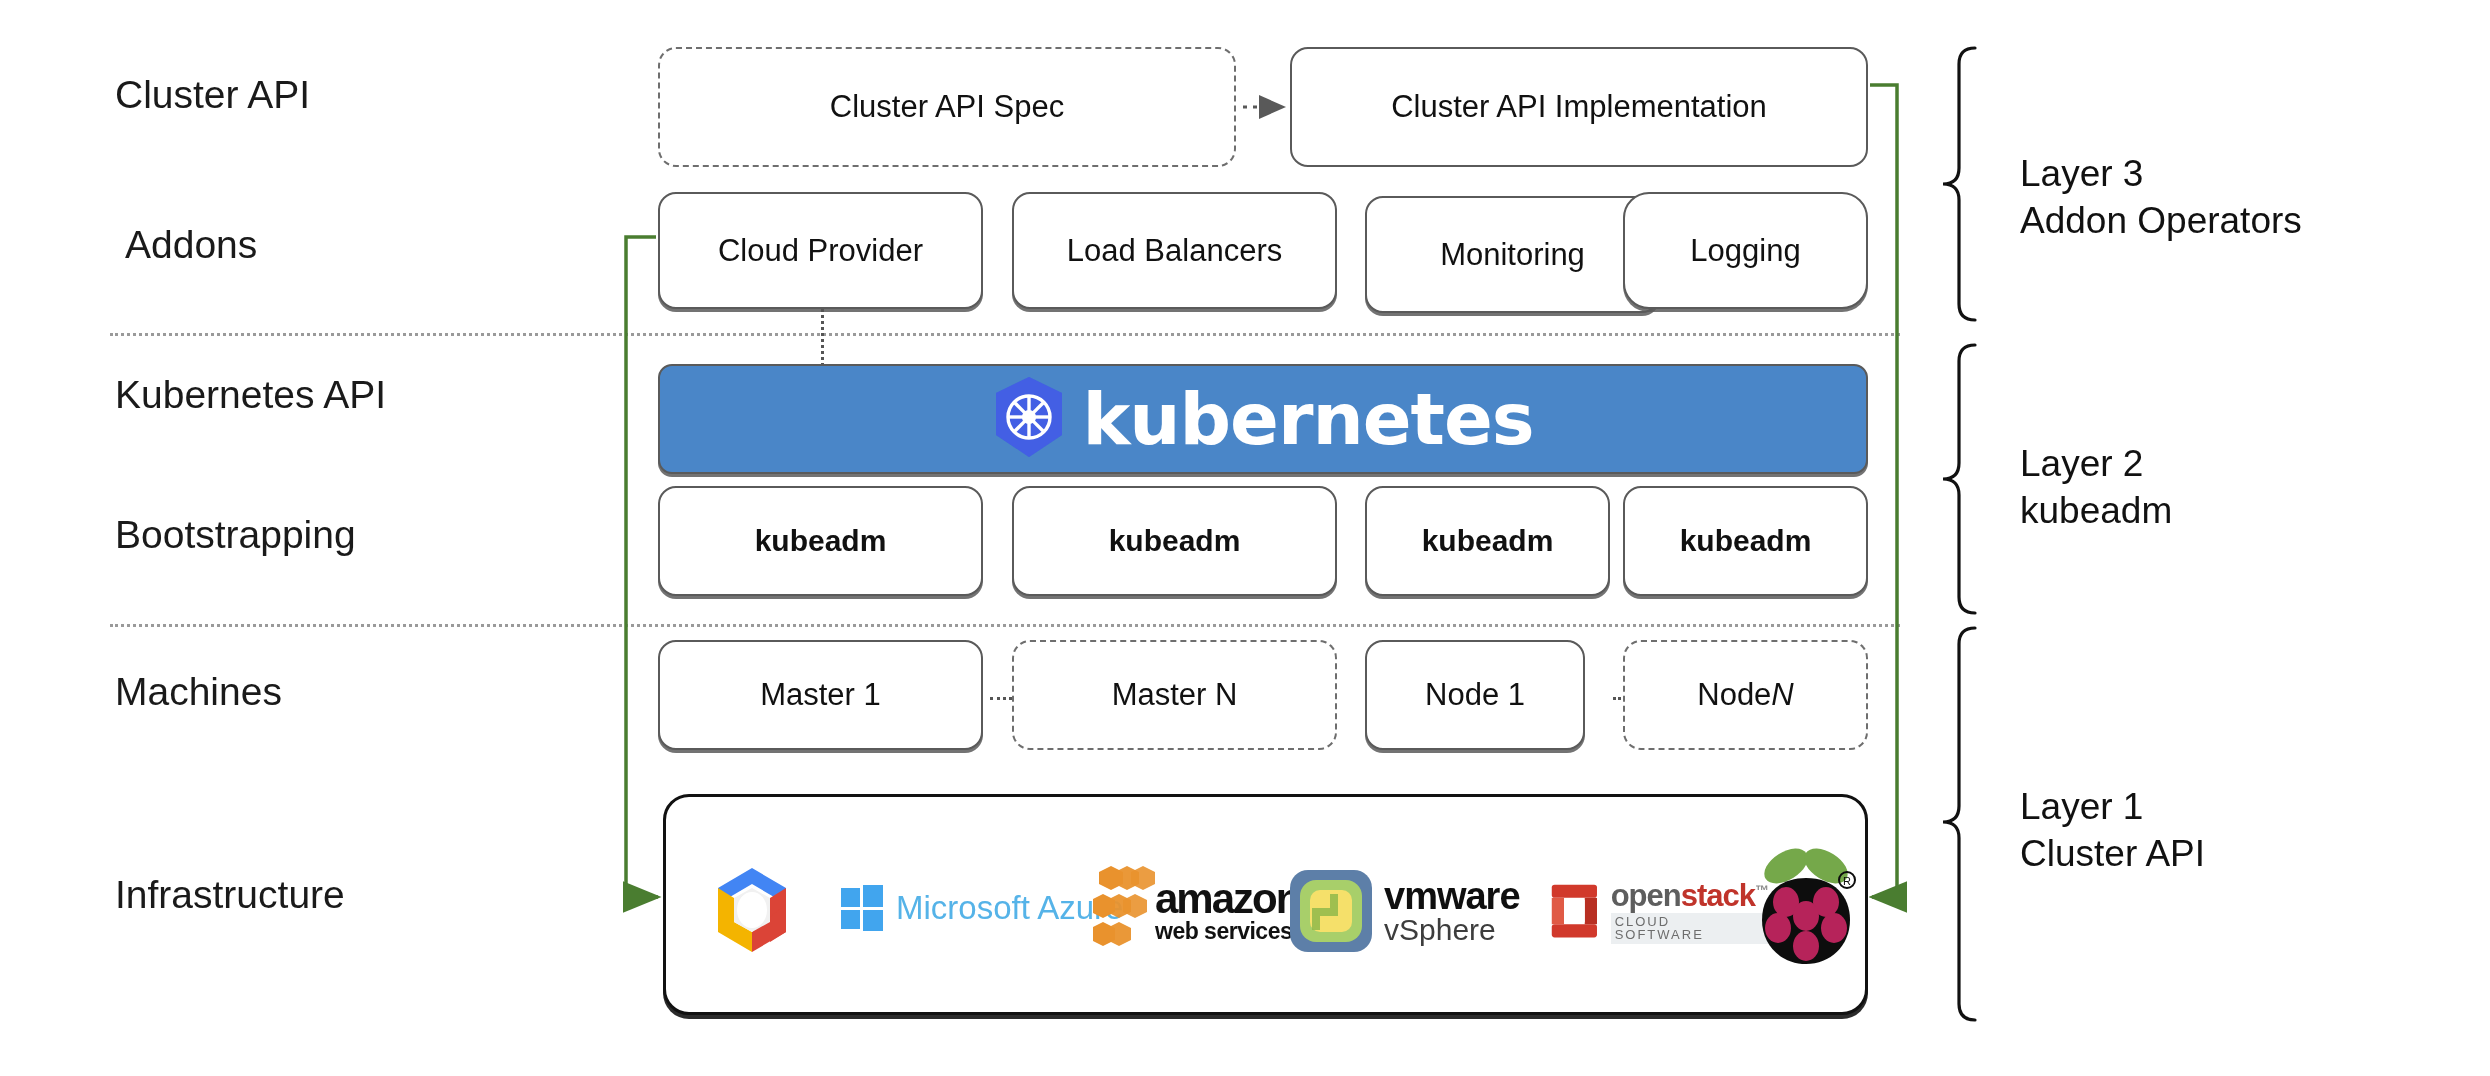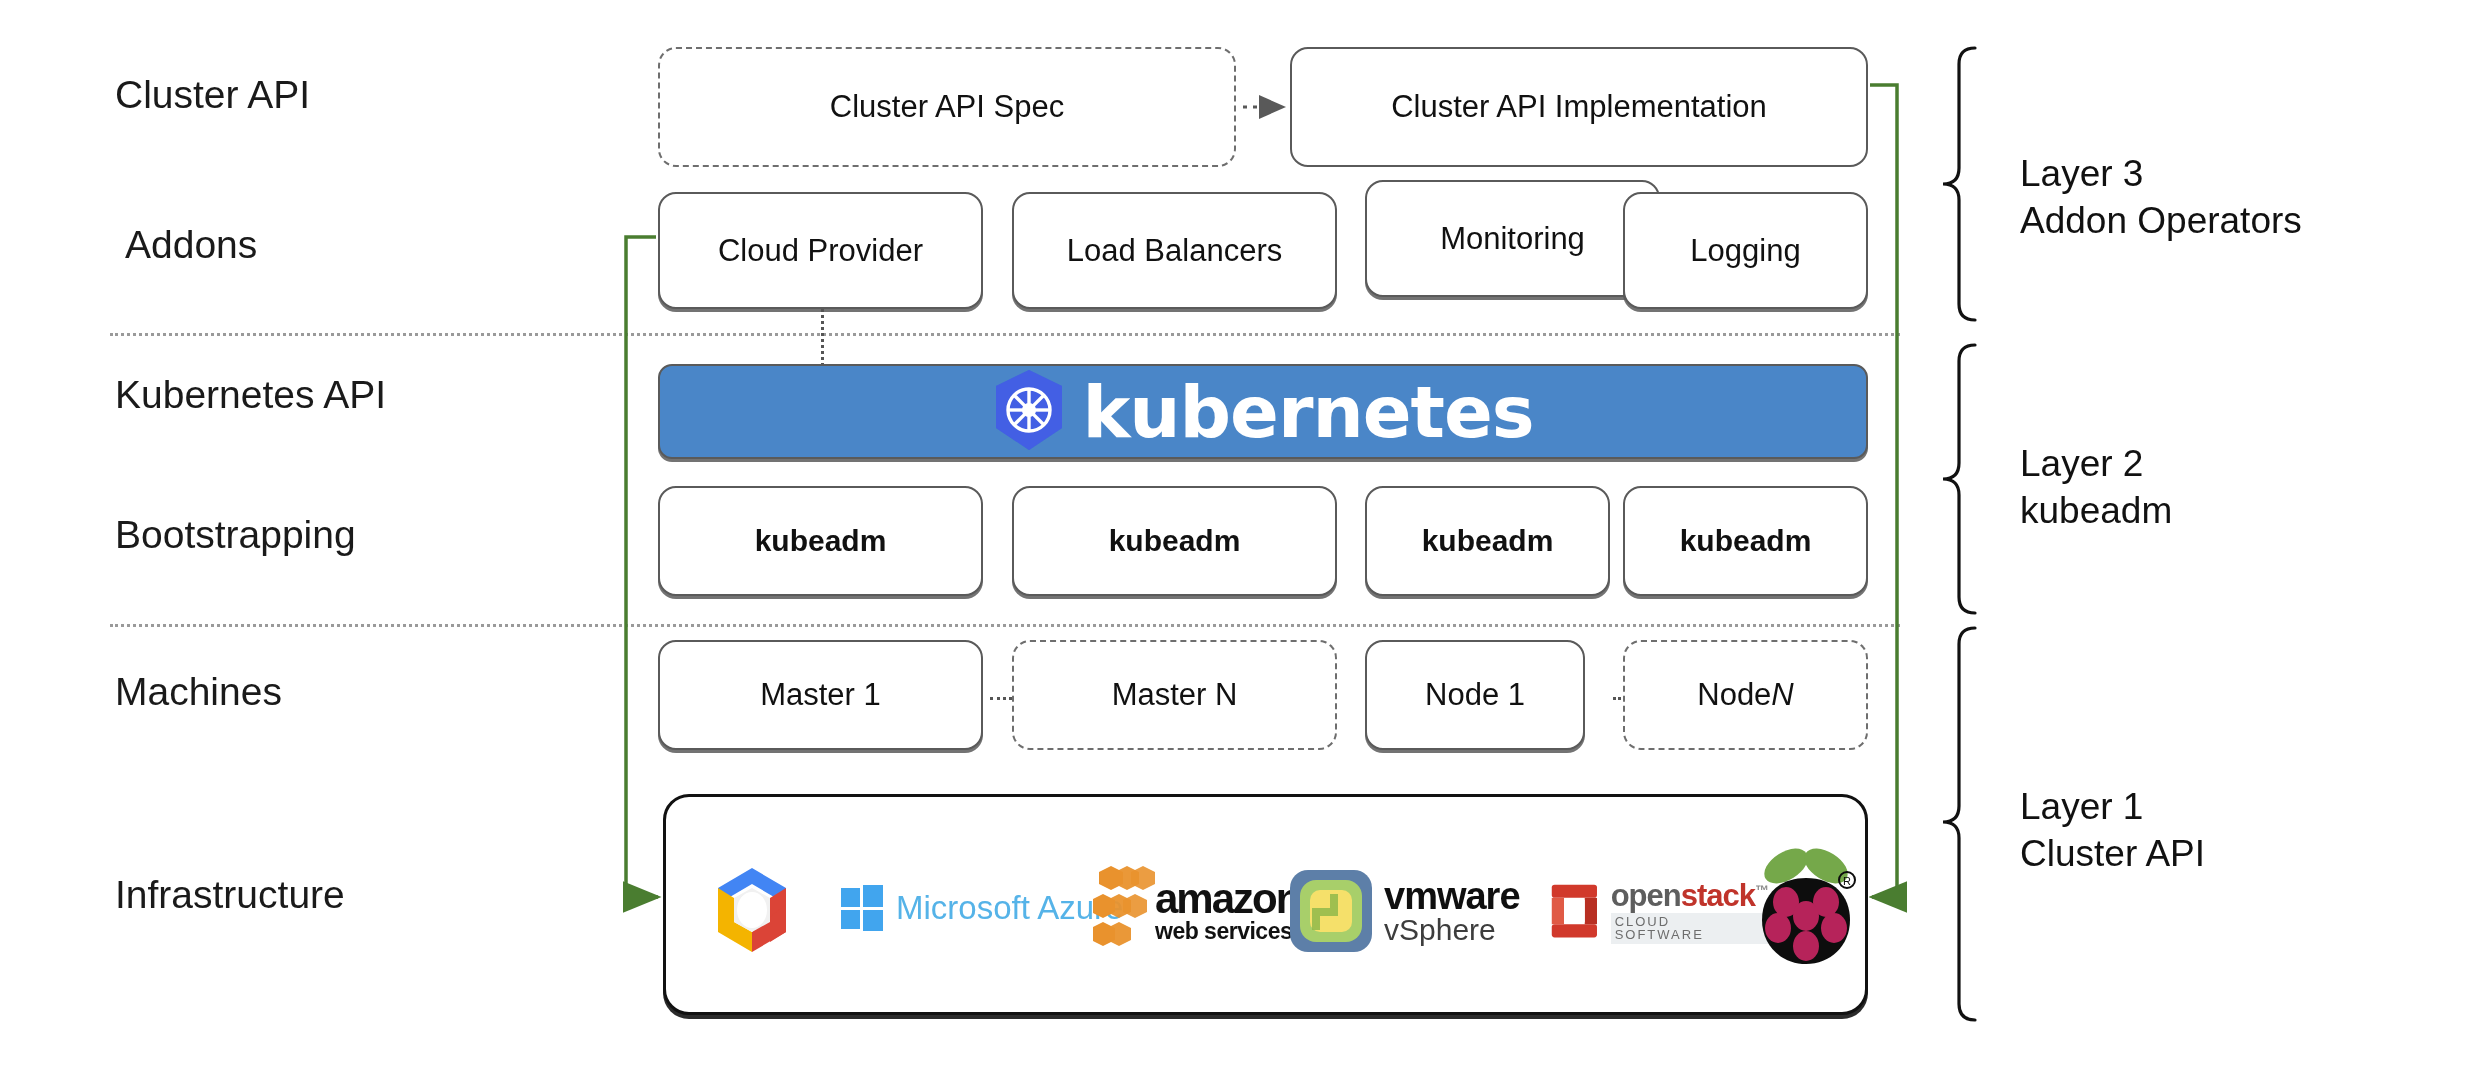--- a/index.html
+++ b/index.html
@@ -76,26 +76,26 @@
   <div class="row-label" style="left:115px;top:515px;">Bootstrapping</div>
   <div class="row-label" style="left:115px;top:672px;">Machines</div>
   <div class="row-label" style="left:115px;top:875px;">Infrastructure</div>
 
   <div class="box dashed" style="left:658px;top:47px;width:578px;height:120px;">Cluster API Spec</div>
 
   <div class="box plain" style="left:1290px;top:47px;width:578px;height:120px;">Cluster API Implementation</div>
 
   <div class="box" style="left:1012px;top:192px;width:325px;height:117px;">Load Balancers</div>
   <div class="box" style="left:658px;top:192px;width:325px;height:117px;">Cloud Provider</div>
-  <div class="box" style="left:1365px;top:180px;width:295px;height:117px;">Monitoring</div>
-  <div class="box" style="left:1623px;top:192px;width:245px;height:117px;">Logging</div>
+  <div class="box" style="left:1365px;top:196px;width:295px;height:117px;">Monitoring</div>
+  <div class="box" style="left:1623px;top:192px;width:245px;height:117px;border-radius:26px;">Logging</div>
 
   <div class="vconn" style="left:821px;top:309px;height:57px;"></div>
 
-  <div class="k8s-banner" style="left:658px;top:364px;width:1210px;height:95px;">
+  <div class="k8s-banner" style="left:658px;top:364px;width:1210px;height:110px;">
     <span style="display:block;">
       <svg width="74" height="84" viewBox="0 0 74 84" aria-hidden="true">
         <polygon points="37,2 70,18 70,60 37,82 4,60 4,18" fill="#3a5ce8"></polygon>
         <polygon points="37,2 70,18 70,60 37,82 4,60 4,18" fill="#4a62e0" opacity=".55"></polygon>
         <g stroke="#ffffff" stroke-width="3.4" fill="none">
           <circle cx="37" cy="42" r="21"></circle>
           <circle cx="37" cy="42" r="5.4" fill="#ffffff"></circle>
           <line x1="37" y1="21" x2="37" y2="36"></line>
           <line x1="37" y1="48" x2="37" y2="63"></line>
           <line x1="16" y1="42" x2="31.5" y2="42"></line>

